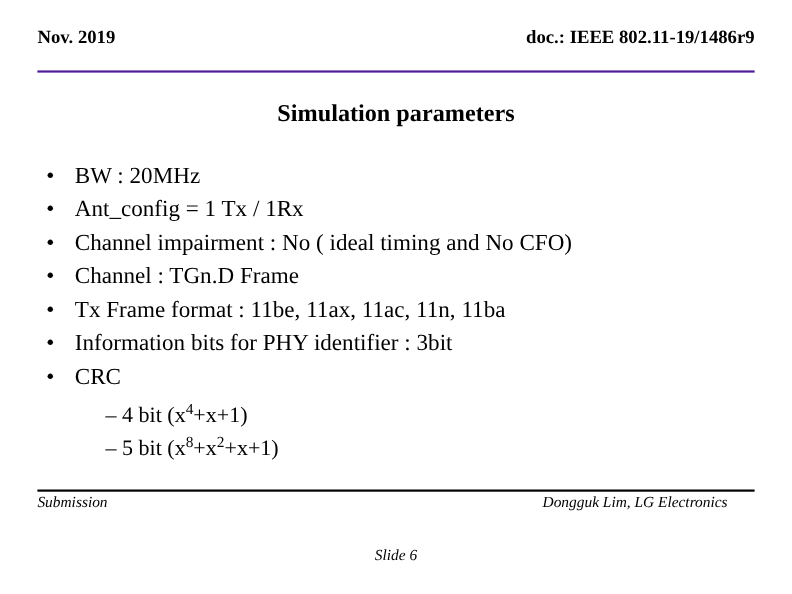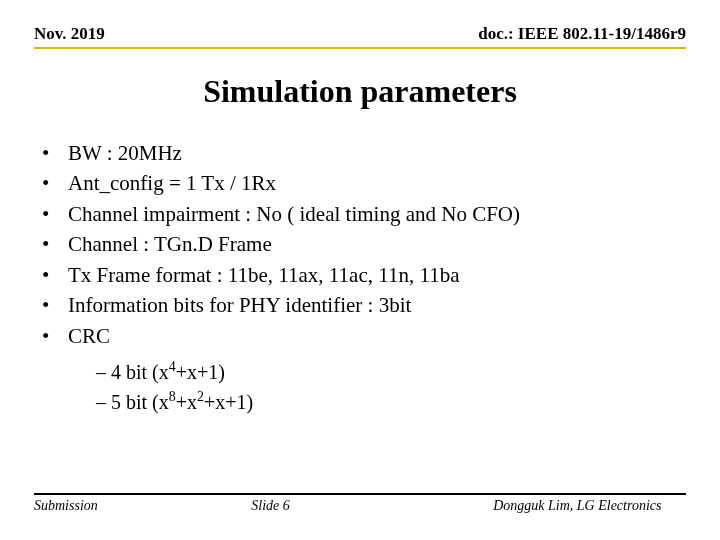--- a/index.html
+++ b/index.html
@@ -9,31 +9,31 @@
     background: #fff;
     font-family: "Times New Roman", Times, serif;
     color: #000;
     position: relative;
     padding: 24px 34px 0 34px;
   }
   .header {
     display: flex;
     justify-content: space-between;
     align-items: flex-end;
-    border-bottom: 2px solid #eab308;
-    padding-bottom: 3px;
+    border-bottom: 2px solid #4c1d95;
+    padding-bottom: 20px;
   }
   .header-left, .header-right {
     font-weight: bold;
     font-size: 17px;
   }
   .title {
     text-align: center;
     font-weight: bold;
-    font-size: 32px;
+    font-size: 22px;
     margin-top: 24px;
     margin-bottom: 28px;
   }
   .bullets {
     list-style: none;
     font-size: 21px;
     line-height: 1.45;
     padding-left: 6px;
   }
   .bullets > li {
@@ -72,21 +72,21 @@
   }
   .footer-row {
     display: flex;
     justify-content: space-between;
     font-size: 14px;
   }
   .footer-left, .footer-center, .footer-right {
     flex: 1;
     font-style: italic;
   }
-  .footer-center { text-align: left; }
+  .footer-center { text-align: center; margin-top: 48px; }
   .footer-right { text-align: center; }
 </style>
 </head>
 <body>
 
 <div class="header">
   <span class="header-left">Nov. 2019</span>
   <span class="header-right">doc.: IEEE 802.11-19/1486r9</span>
 </div>
 

